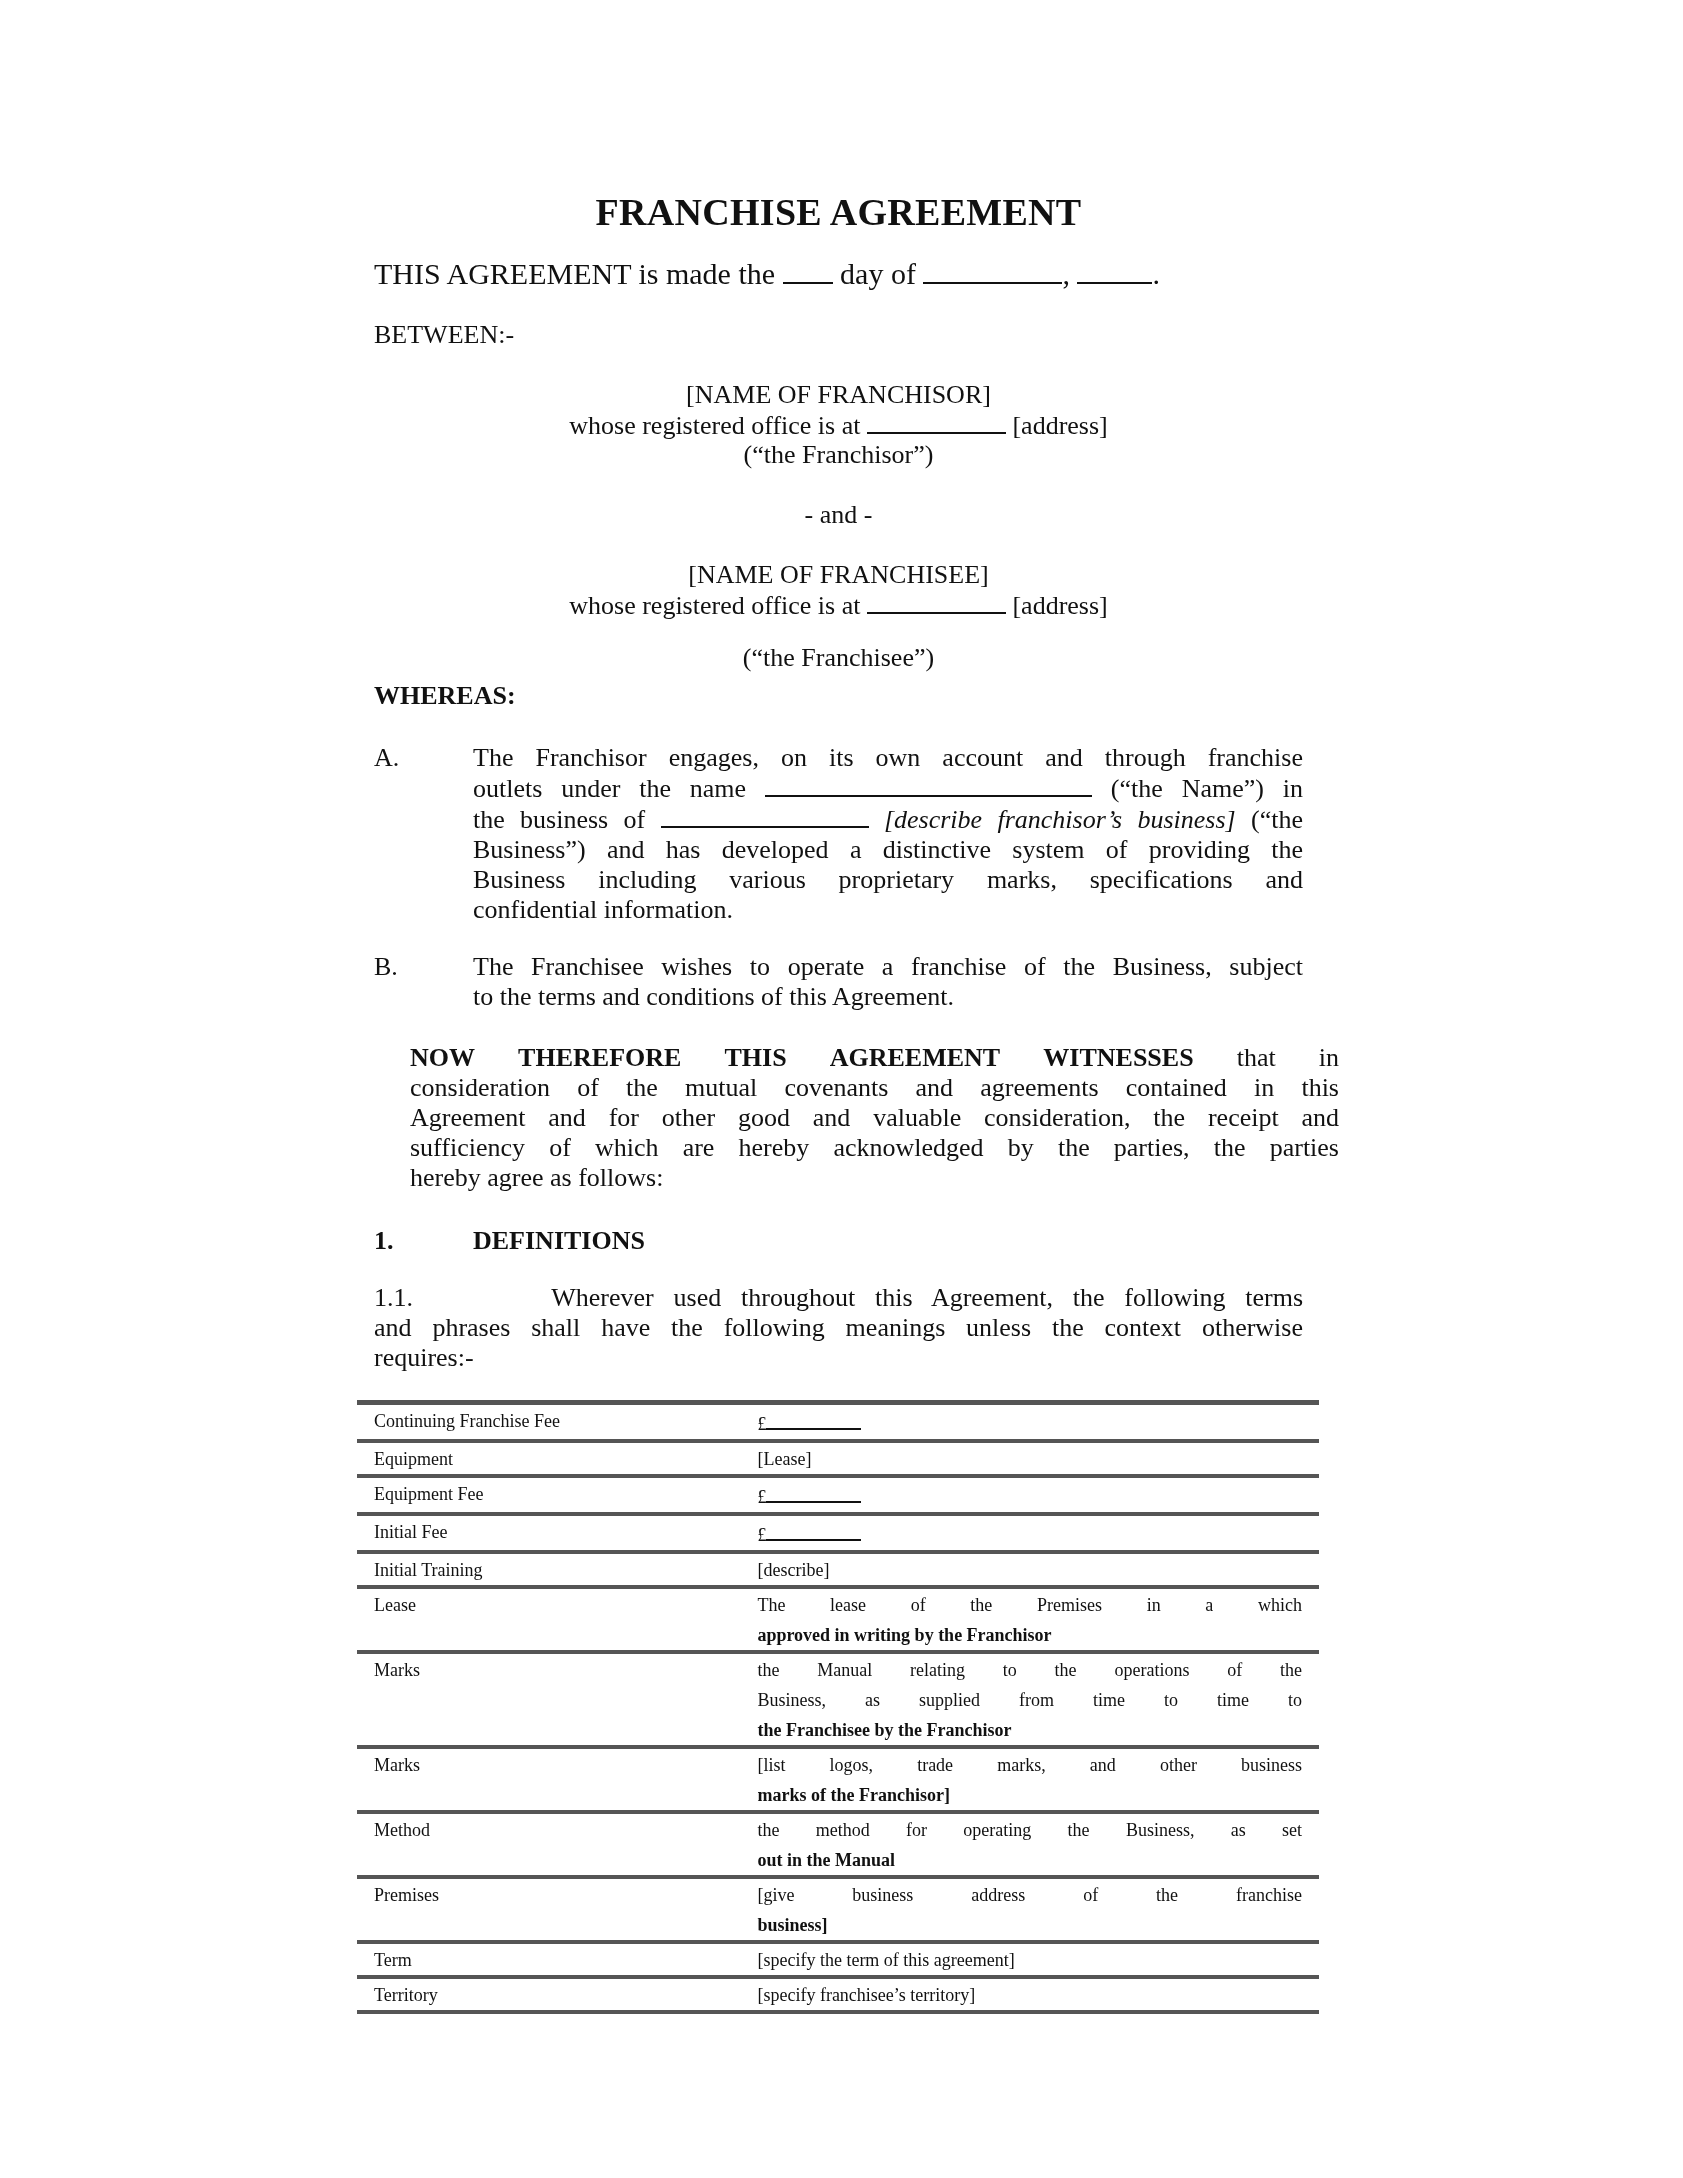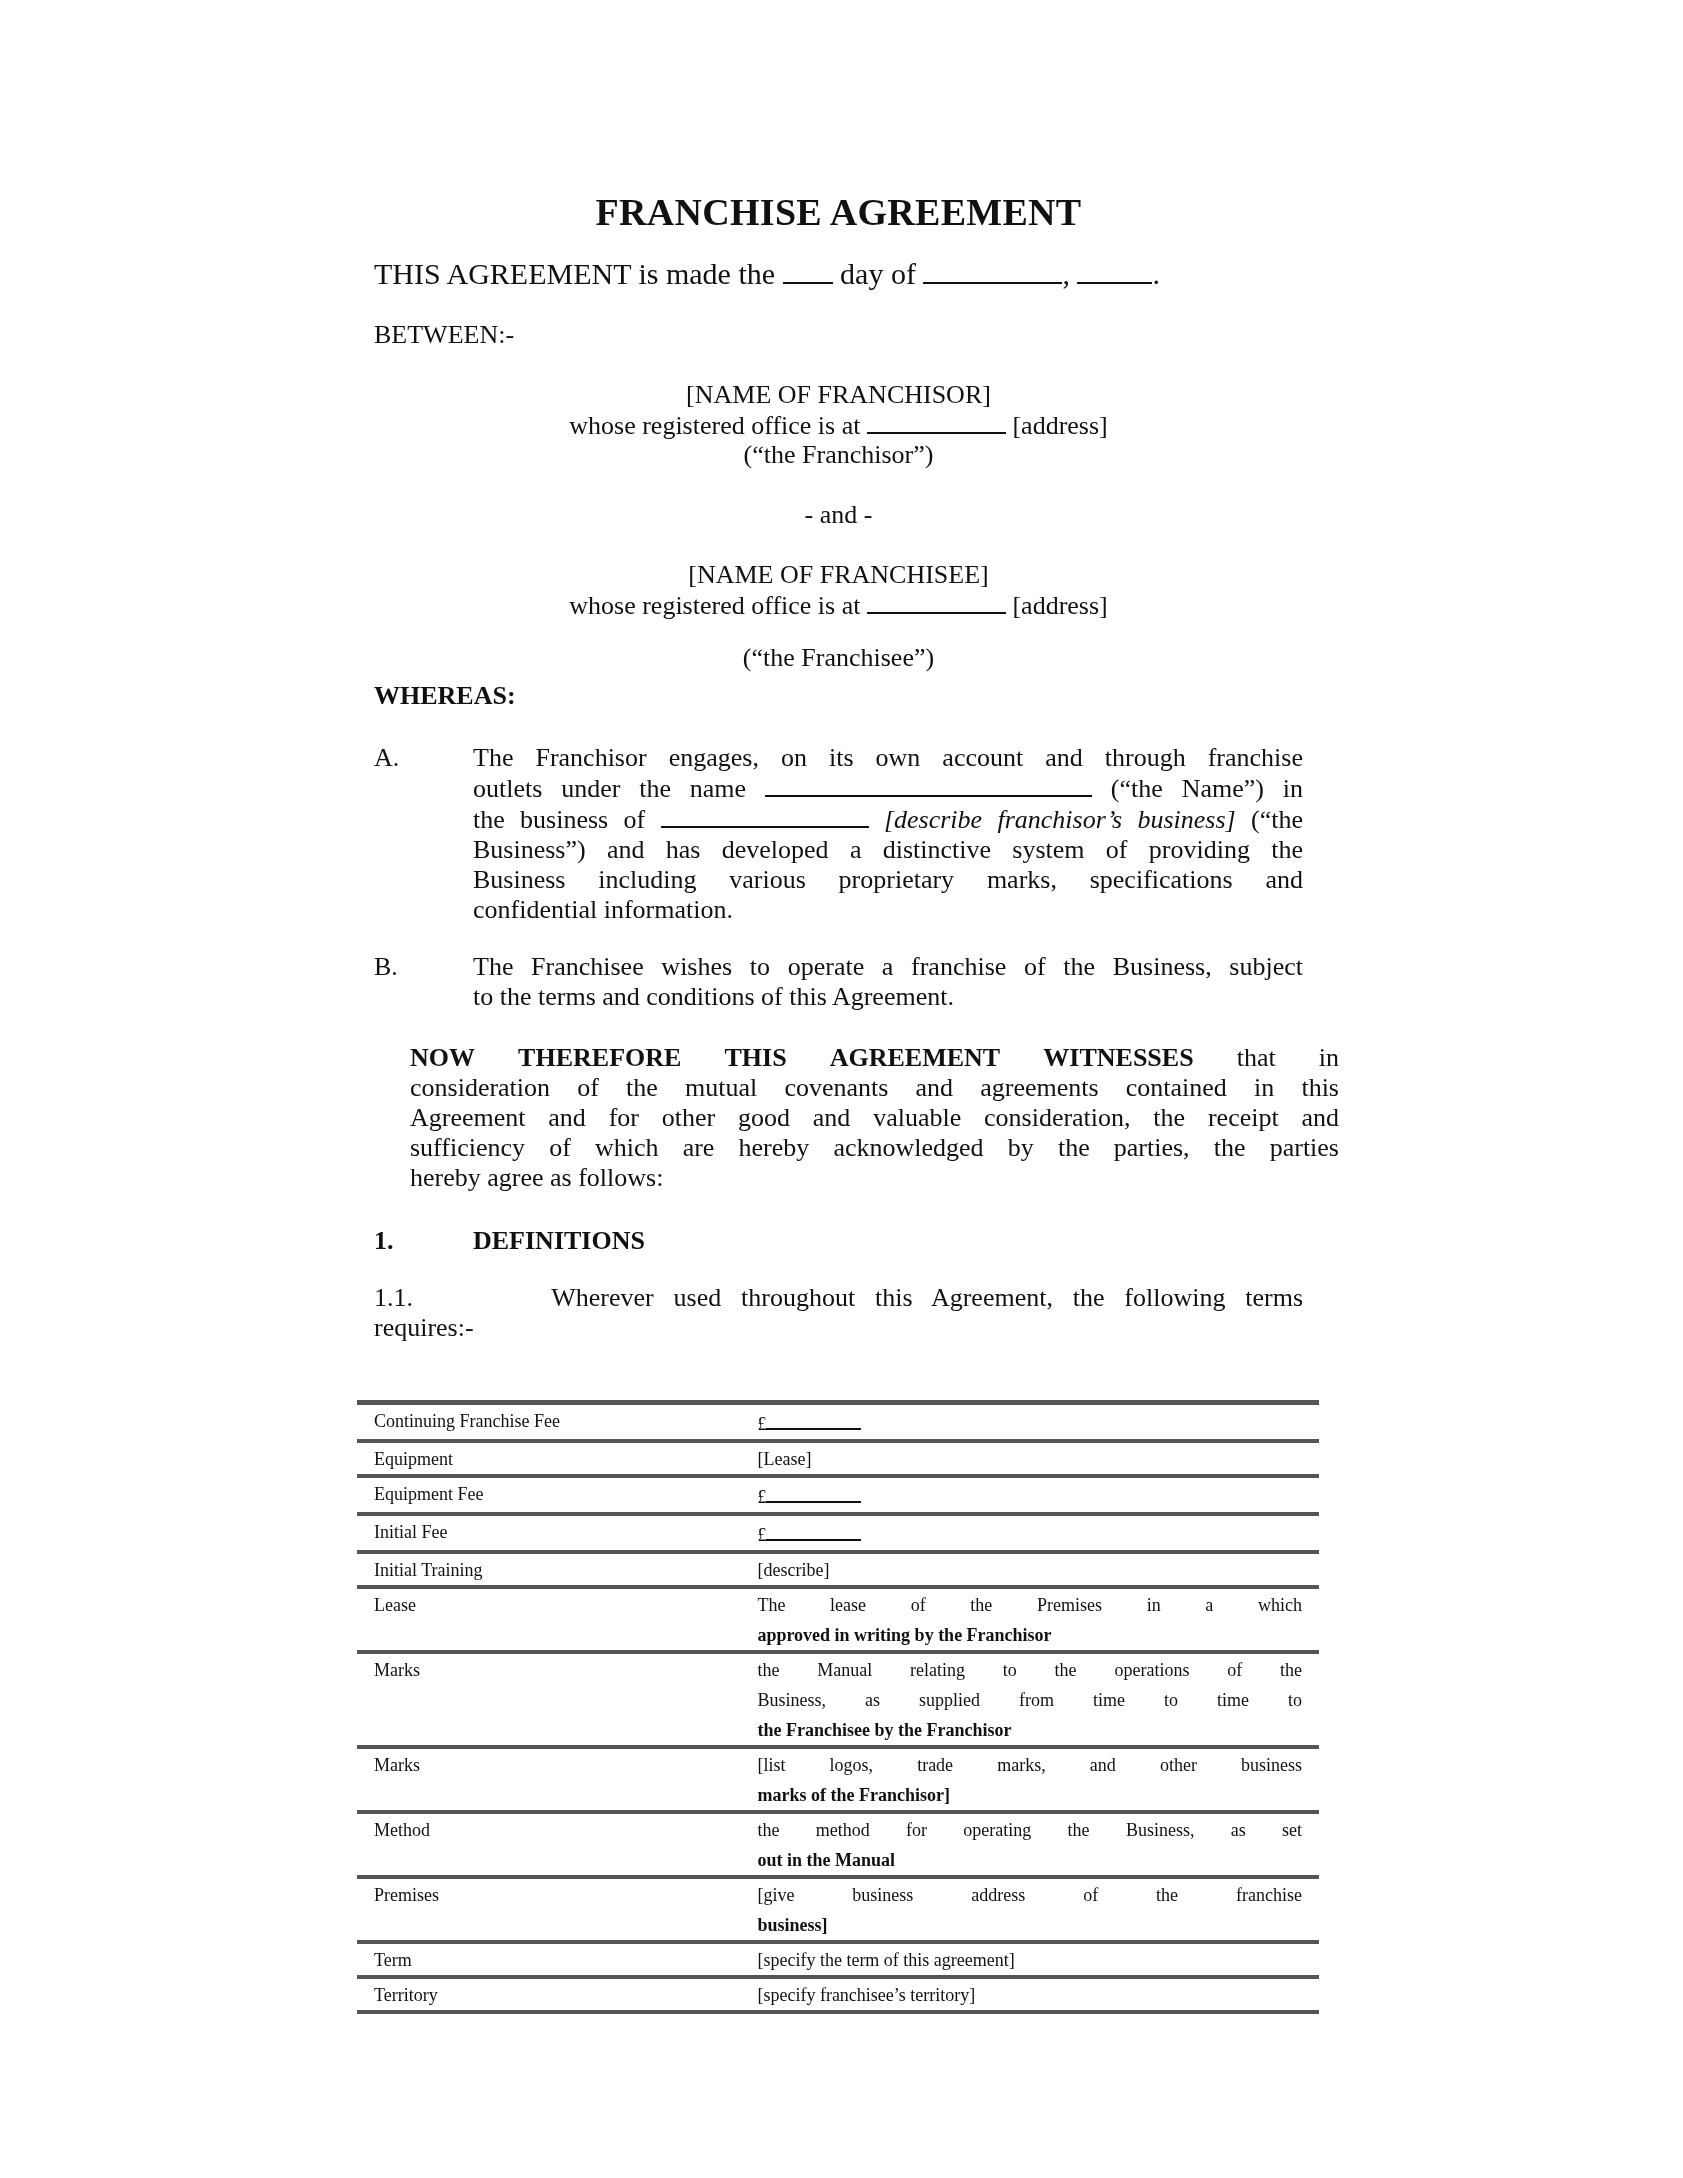--- a/index.html
+++ b/index.html
@@ -87,20 +87,21 @@
     <span class="ln">Agreement and for other good and valuable consideration, the receipt and</span>
     <span class="ln">sufficiency of which are hereby acknowledged by the parties, the parties</span>
     <span class="ln last">hereby agree as follows:</span>
   </div>
 
   <div class="label bold" style="top:1226px;">1.</div>
   <div class="label bold" style="left:99px; top:1226px;">DEFINITIONS</div>
 
   <div class="para" style="left:0; top:1283px; width:929px;">
     <span class="ln"><span>1.1.</span>&nbsp;&nbsp;&nbsp;&nbsp;&nbsp;&nbsp; <span>Wherever used throughout this Agreement, the following terms</span></span>
+    <span class="ln">and phrases shall have the following meanings unless the context otherwise</span>
     <span class="ln last">requires:-</span>
   </div>
 
   <table class="defs">
     <tbody id="defs-body">
         <tr class="first">
           <td class="term">Continuing Franchise Fee</td>
           <td class="def"><span class="">£</span><span class="pound-blank"></span></td>
         </tr>
         <tr>

